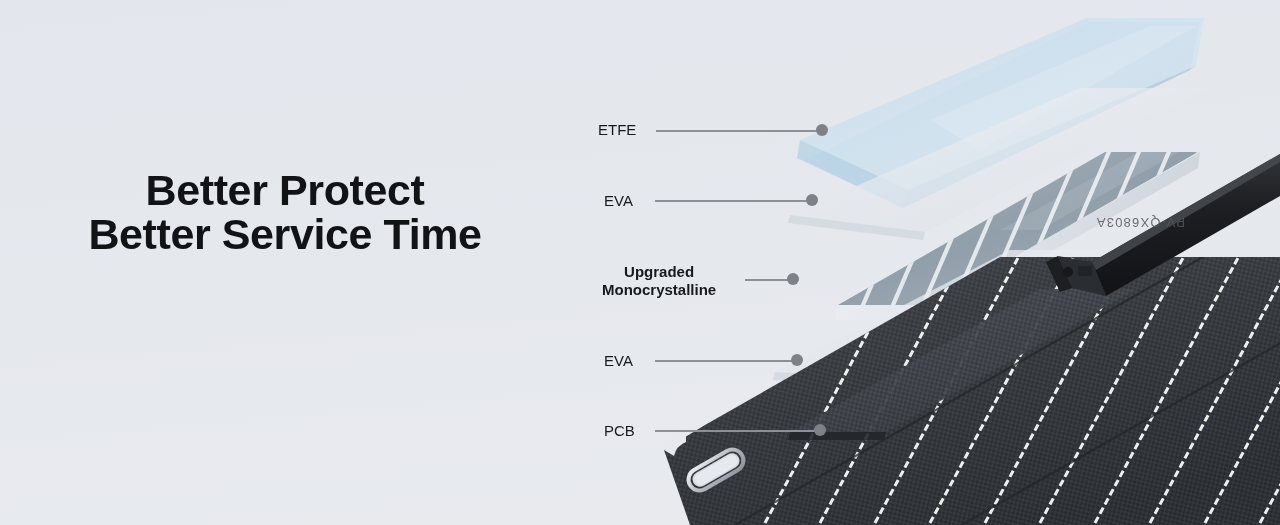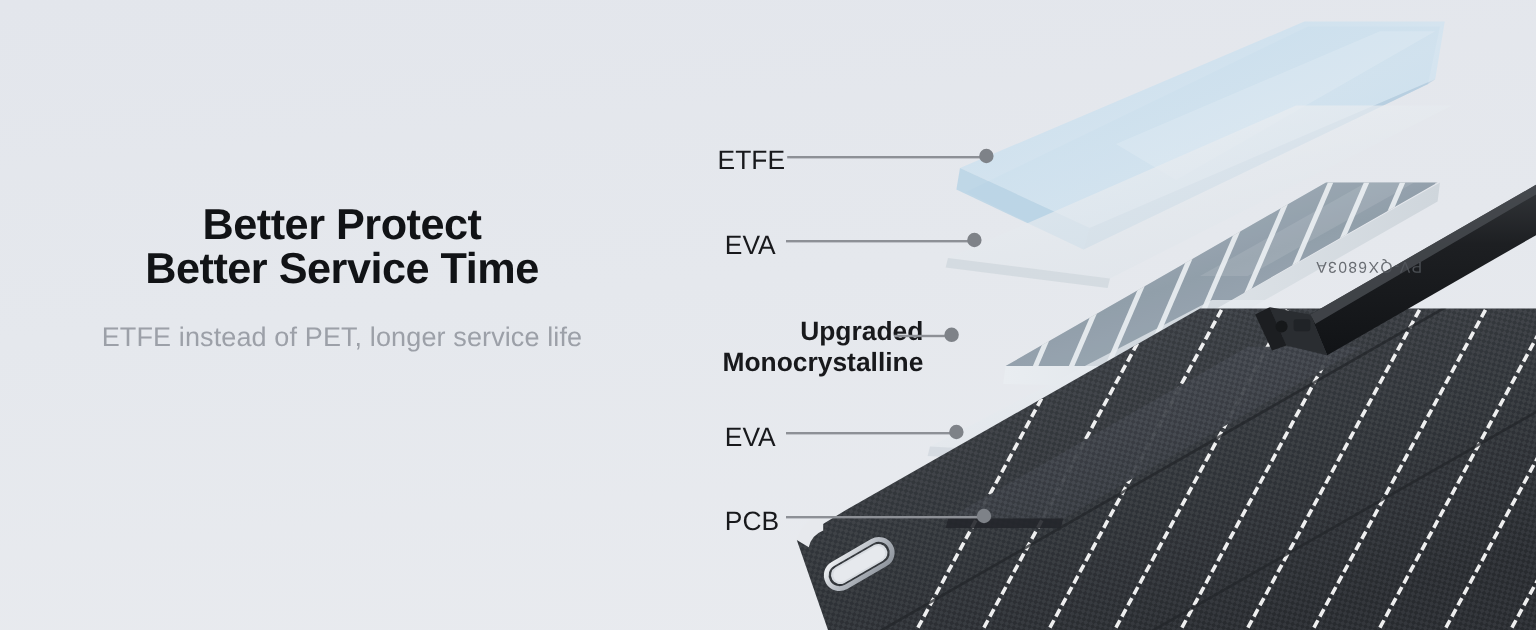--- a/index.html
+++ b/index.html
@@ -27,21 +27,21 @@
   .copy {
     position: absolute;
     left: 0;
     top: 168px;
     width: 570px;
     text-align: center;
   }
   .headline {
     margin: 0;
     color: #111316;
-    font-size: 36px;
+    font-size: 43px;
     line-height: 1.03;
     font-weight: bold;
     letter-spacing: -0.4px;
   }
   .headline .ln {
     display: block;
     white-space: nowrap;
   }
   .subhead {
     margin: 26px 0 0 0;
@@ -58,24 +58,24 @@
     left: 0;
     top: 0;
     width: 1280px;
     height: 525px;
   }
 
   
   .callout {
     position: absolute;
     color: #18191c;
-    font-size: 22px;
+    font-size: 15px;
     line-height: 1.18;
     white-space: nowrap;
-    text-align: right;
+    text-align: center;
   }
   .callout .l2 { display: block; }
 
   .lead-line {
     position: absolute;
     height: 1.6px;
     background: #8d9096;
   }
   .lead-dot {
     position: absolute;
@@ -241,21 +241,20 @@
         <rect x="1078" y="266" width="14" height="10" rx="2" fill="#202327"></rect>
       </g>
     </g>
   </svg>
 
   <div class="copy">
     <h1 class="headline">
       <span class="ln">Better Protect</span>
       <span class="ln">Better Service Time</span>
     </h1>
-    <p class="subhead">ETFE instead of PET, longer service life</p>
   </div>
 
   <div id="callouts">
       <div class="callout" style="left: 598px; top: 121px;"><span>ETFE</span></div>
       <div class="lead-line" style="left: 656px; top: 130px; width: 166px;"></div>
       <div class="lead-dot" style="left: 816px; top: 124px;"></div>
       <div class="callout" style="left: 604px; top: 192px;"><span>EVA</span></div>
       <div class="lead-line" style="left: 655px; top: 200px; width: 157px;"></div>
       <div class="lead-dot" style="left: 806px; top: 194px;"></div>
       <div class="callout" style="left: 602px; top: 263px; font-weight: bold;"><span>Upgraded</span><span class="l2">Monocrystalline</span></div>

